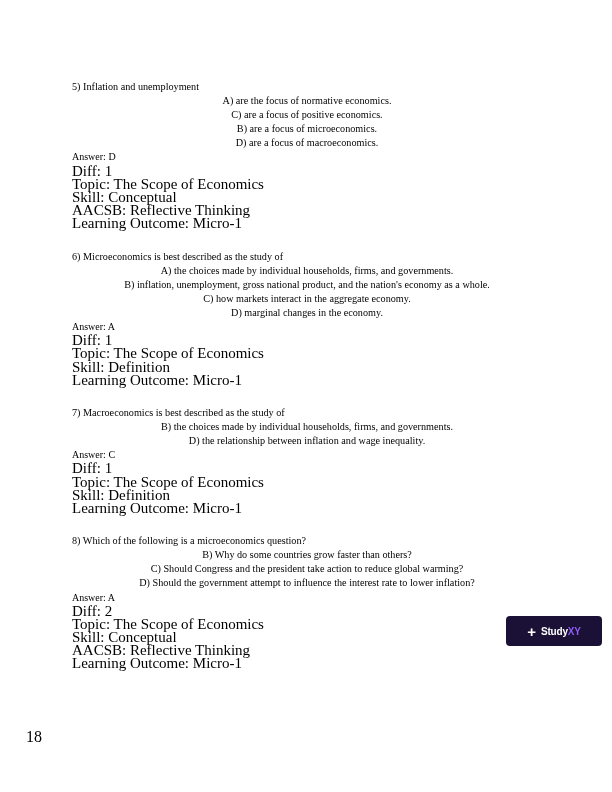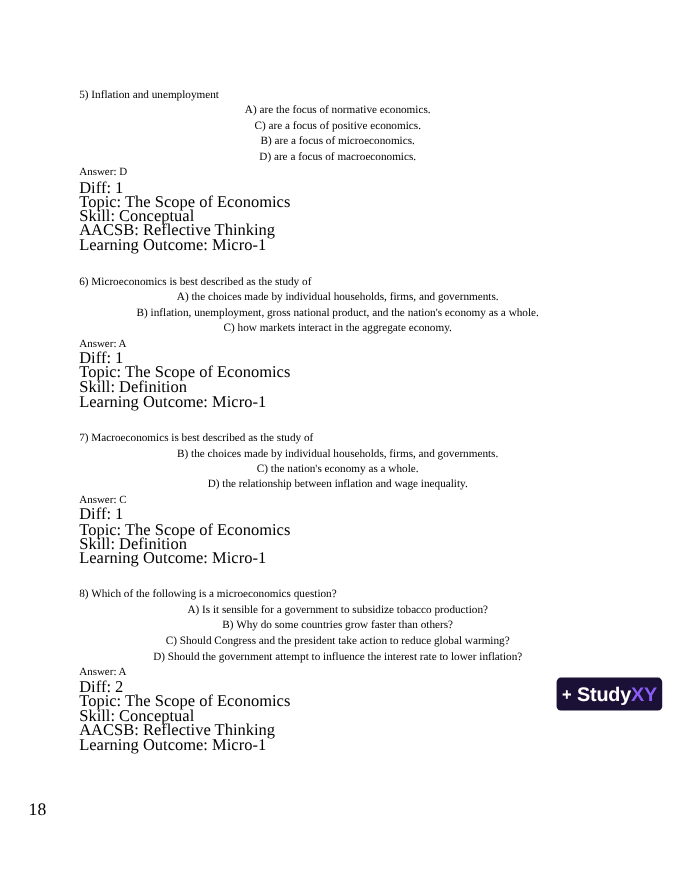--- a/index.html
+++ b/index.html
@@ -73,21 +73,21 @@
   }
   .watermark .plus {
     color: #ffffff;
     font-family: "Liberation Sans", sans-serif;
     font-size: 15px;
     font-weight: bold;
     line-height: 1;
   }
   .watermark .wm-text {
     font-family: "Liberation Sans", sans-serif;
-    font-size: 18px;
+    font-size: 10px;
     font-weight: bold;
     color: #ffffff;
     letter-spacing: -0.2px;
   }
   .watermark .wm-text .accent {
     color: #8b5cf6;
   }
 </style>
 </head>
 <body>
@@ -108,42 +108,41 @@
       <div class="meta">Skill:  Conceptual</div>
       <div class="meta">AACSB:  Reflective Thinking</div>
       <div class="meta">Learning Outcome:  Micro-1</div>
     </div>
 
     <div class="qblock">
       <div class="stem">6) Microeconomics is best described as the study of</div>
       <div class="choice">A) the choices made by individual households, firms, and governments.</div>
       <div class="choice">B) inflation, unemployment, gross national product, and the nation's economy as a whole.</div>
       <div class="choice">C) how markets interact in the aggregate economy.</div>
+      <div class="choice">D) marginal changes in the economy.</div>
       <div class="answer">Answer:  A</div>
       <div class="meta">Diff: 1</div>
       <div class="meta">Topic:  The Scope of Economics</div>
       <div class="meta">Skill:  Definition</div>
       <div class="meta">Learning Outcome:  Micro-1</div>
     </div>
 
     <div class="qblock">
       <div class="stem">7) Macroeconomics is best described as the study of</div>
       <div class="choice">B) the choices made by individual households, firms, and governments.</div>
-      <div class="choice">C) the nation's economy as a whole.</div>
       <div class="choice">D) the relationship between inflation and wage inequality.</div>
       <div class="answer">Answer:  C</div>
       <div class="meta">Diff: 1</div>
       <div class="meta">Topic:  The Scope of Economics</div>
       <div class="meta">Skill:  Definition</div>
       <div class="meta">Learning Outcome:  Micro-1</div>
     </div>
 
     <div class="qblock">
       <div class="stem">8) Which of the following is a microeconomics question?</div>
-      <div class="choice">A) Is it sensible for a government to subsidize tobacco production?</div>
       <div class="choice">B) Why do some countries grow faster than others?</div>
       <div class="choice">C) Should Congress and the president take action to reduce global warming?</div>
       <div class="choice">D) Should the government attempt to influence the interest rate to lower inflation?</div>
       <div class="answer">Answer:  A</div>
       <div class="meta">Diff: 2</div>
       <div class="meta">Topic:  The Scope of Economics</div>
       <div class="meta">Skill:  Conceptual</div>
       <div class="meta">AACSB:  Reflective Thinking</div>
       <div class="meta">Learning Outcome:  Micro-1</div>
     </div>

